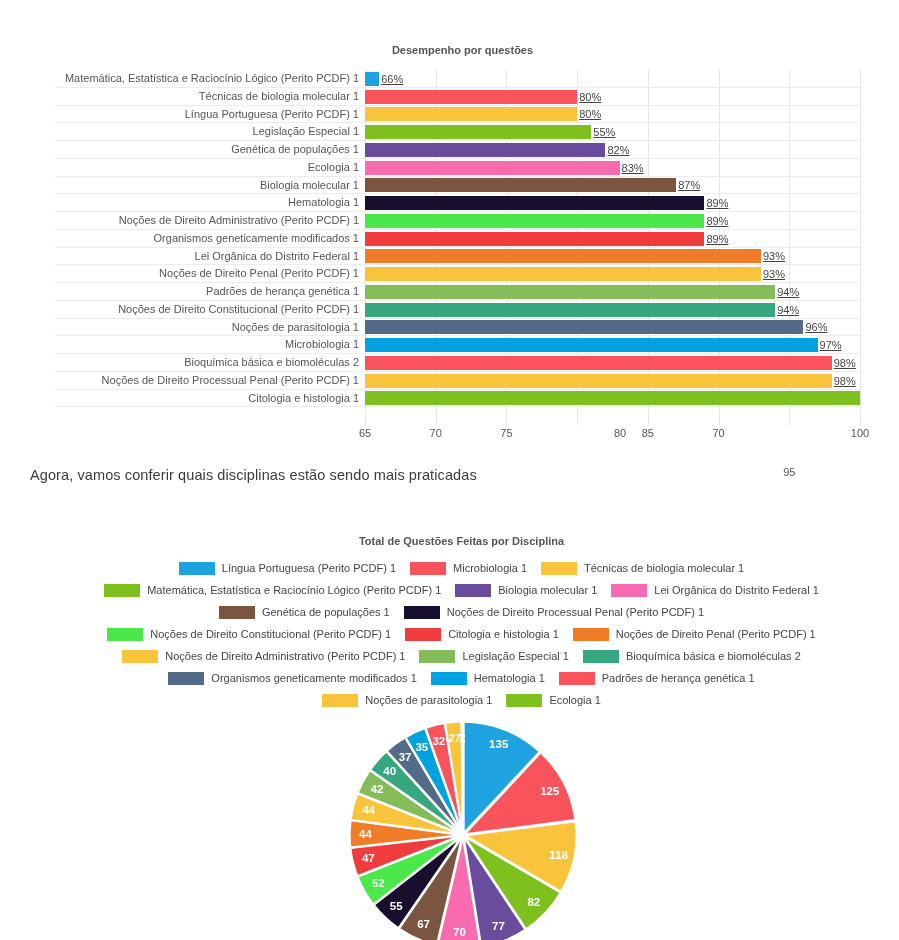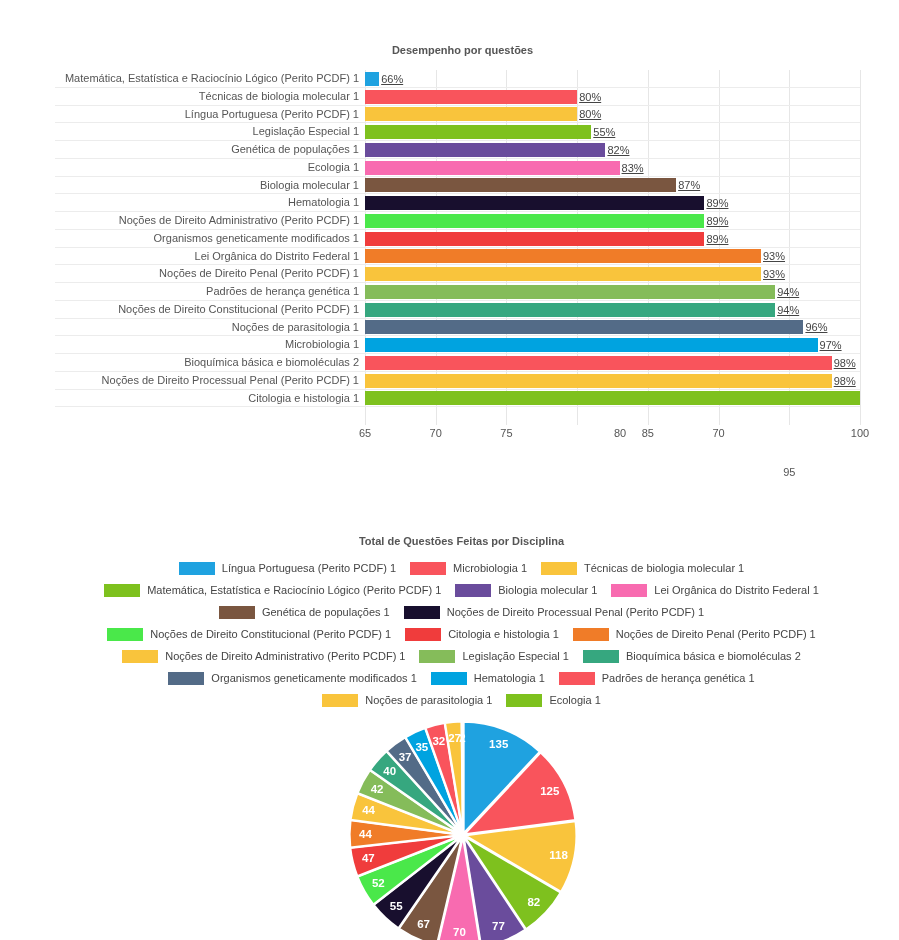--- a/index.html
+++ b/index.html
@@ -295,20 +295,21 @@
         <div class="axis-tick" style="left: 70.7143px;">70</div>
         <div class="axis-tick" style="left: 141.429px;">75</div>
         <div class="axis-tick" style="left: 215px; margin-left: 40px;">80</div>
         <div class="axis-tick" style="left: 282.857px;">85</div>
         <div class="axis-tick" style="left: 353.571px;">70</div>
         <div class="axis-tick" style="left: 424.286px; margin-top: 39px;">95</div>
         <div class="axis-tick" style="left: 495px;">100</div>
       </div>
   </div>
 
+  <div class="section-heading" id="heading-2">Agora, vamos conferir quais disciplinas estão sendo mais praticadas</div>
 
   <div id="pie-chart">
     <div id="pie-title">Total de Questões Feitas por Disciplina</div>
     <div id="pie-legend">
         <div class="legend-row">
           <div class="legend-item">
             <span class="legend-swatch" style="background: rgb(31, 162, 224);"></span>
             <span class="legend-text">Língua Portuguesa (Perito PCDF) 1</span>
           </div>
           <div class="legend-item">

